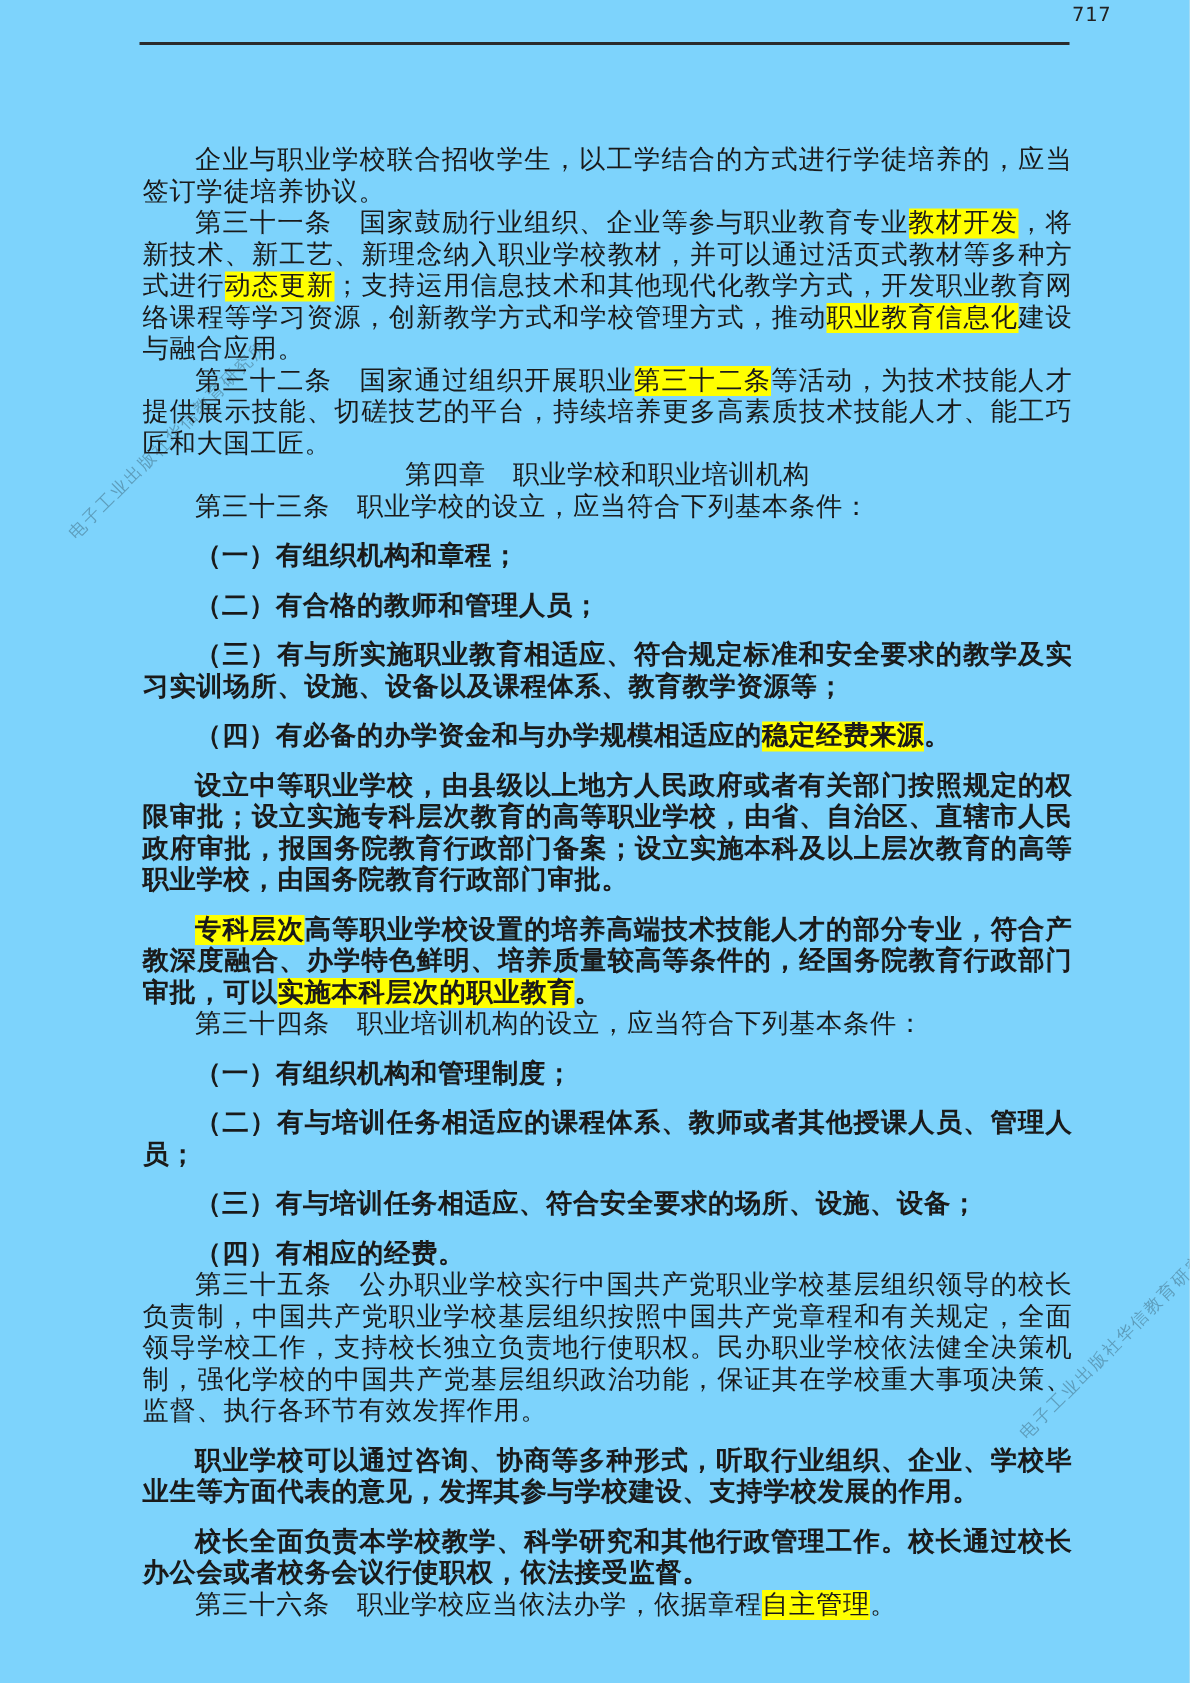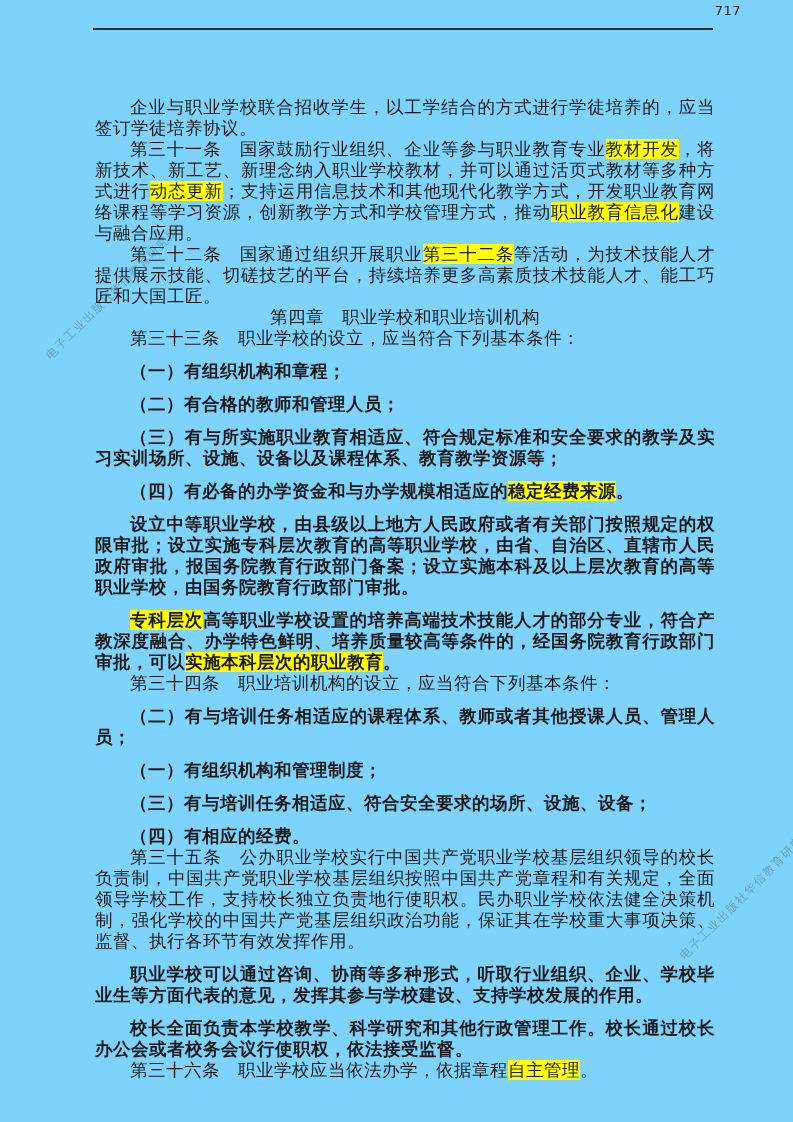--- a/index.html
+++ b/index.html
@@ -79,23 +79,23 @@
     <p class="spaced"><span>（三）有与所实施职业教育相适应、符合规定标准和安全要求的教学及实习实训场所、设施、设备以及课程体系、教育教学资源等；</span></p>
 
     <p class="spaced"><span>（四）有必备的办学资金和与办学规模相适应的</span><span class="run-hl">稳定经费来源</span><span>。</span></p>
 
     <p class="spaced"><span>设立中等职业学校，由县级以上地方人民政府或者有关部门按照规定的权限审批；设立实施专科层次教育的高等职业学校，由省、自治区、直辖市人民政府审批，报国务院教育行政部门备案；设立实施本科及以上层次教育的高等职业学校，由国务院教育行政部门审批。</span></p>
 
     <p class="spaced"><span class="run-hl">专科层次</span><span>高等职业学校设置的培养高端技术技能人才的部分专业，符合产教深度融合、办学特色鲜明、培养质量较高等条件的，经国务院教育行政部门审批，可以</span><span class="run-hl">实施本科层次的职业教育</span><span>。</span></p>
 
     <p><span class="run-bold">第三十四条</span><span>　职业培训机构的设立，应当符合下列基本条件：</span></p>
 
+    <p class="spaced"><span>（一）有组织机构和管理制度；</span></p>
+
     <p class="spaced"><span>（二）有与培训任务相适应的课程体系、教师或者其他授课人员、管理人员；</span></p>
-
-    <p class="spaced"><span>（一）有组织机构和管理制度；</span></p>
 
     <p class="spaced"><span>（三）有与培训任务相适应、符合安全要求的场所、设施、设备；</span></p>
 
     <p class="spaced"><span>（四）有相应的经费。</span></p>
 
 
     <p><span class="run-bold">第三十五条</span><span>　公办职业学校实行中国共产党职业学校基层组织领导的校长负责制，中国共产党职业学校基层组织按照中国共产党章程和有关规定，全面领导学校工作，支持校长独立负责地行使职权。民办职业学校依法健全决策机制，强化学校的中国共产党基层组织政治功能，保证其在学校重大事项决策、监督、执行各环节有效发挥作用。</span></p>
 
     <p class="spaced"><span>职业学校可以通过咨询、协商等多种形式，听取行业组织、企业、学校毕业生等方面代表的意见，发挥其参与学校建设、支持学校发展的作用。</span></p>
 

